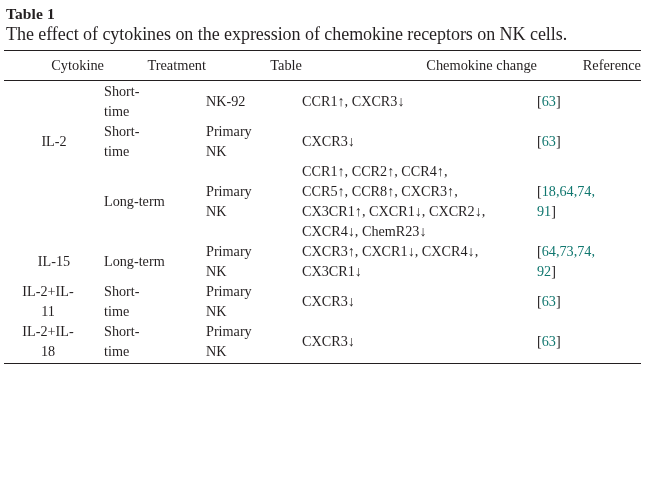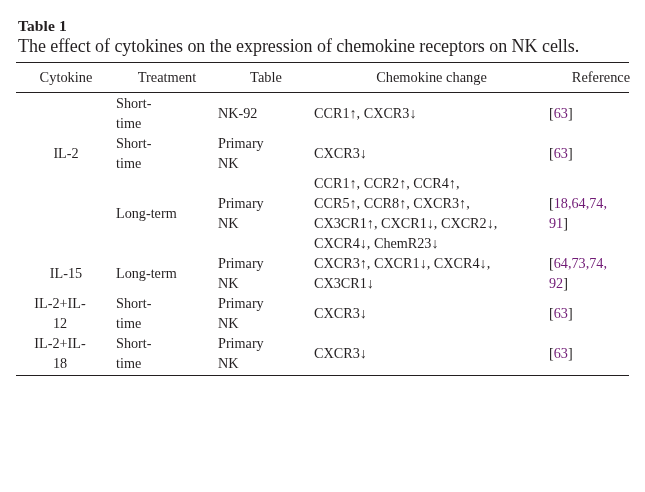--- a/index.html
+++ b/index.html
@@ -13,21 +13,21 @@
     height: 492px;
     font-family: "Liberation Serif", "DejaVu Serif", serif;
     color: #231f20;
     overflow: hidden;
   }
   .table-wrap {
     position: relative;
     width: 645px;
     height: 355px;
     box-sizing: border-box;
-    padding: 12px;
+    padding: 0;
   }
   .tbl-number {
     font-size: 15.5px;
     font-weight: bold;
     line-height: 19px;
     padding: 4px 0 0 6px;
     letter-spacing: 0.1px;
   }
   .tbl-caption {
     font-size: 18px;
@@ -54,21 +54,21 @@
   }
   table.data col.c-cyt  { width: 100px; }
   table.data col.c-trt  { width: 102px; }
   table.data col.c-src  { width: 96px; }
   table.data col.c-chg  { width: 235px; }
   table.data col.c-ref  { width: 104px; }
 
   table.data th {
     font-weight: normal;
     font-size: 14.4px;
-    text-align: center;
+    text-align: right;
     padding: 5px 0 6px 0;
     line-height: 18px;
     vertical-align: bottom;
   }
   th.h-cyt { padding-left: 6px; }
   th.h-trt { padding-left: 6px; }
   th.h-src { padding-left: 6px; }
   th.h-chg { padding-left: 8px; }
   th.h-ref { padding-left: 6px; }
 
@@ -90,21 +90,21 @@
   td.cell-trt { padding-left: 6px; vertical-align: top; padding-top: 3px; }
   td.cell-src { padding-left: 6px; vertical-align: top; padding-top: 3px; }
   td.cell-chg { padding-left: 8px; vertical-align: middle; }
   td.cell-ref { padding-left: 6px; vertical-align: top; padding-top: 3px; }
 
   .trt-line, .src-line { display: block; }
 
   .chg-line { display: block; white-space: nowrap; }
 
   .ref { color: #231f20; white-space: nowrap; display: block; }
-  .ref .num { color: #701a75; }
+  .ref .num { color: #0f766e; }
 </style>
 </head>
 <body>
 
 <div class="table-wrap">
 
   <div class="tbl-number">Table 1</div>
   <div class="tbl-caption">The effect of cytokines on the expression of chemokine receptors on NK cells.</div>
 
   <hr class="rule rule-top">
@@ -206,21 +206,21 @@
             <span class="chg-line">CX3CR1↓</span>
           </td>
           <td class="cell-ref">
             <span class="ref"><span>[</span><span class="num">64,73,74,</span></span>
             <span class="ref"><span class="num">92</span><span>]</span></span>
           </td>
         </tr>
         <tr>
           <td class="cell-cyt wrap-center">
             <span class="trt-line">IL-2+IL-</span>
-            <span class="trt-line">12</span>
+            <span class="trt-line">11</span>
           </td>
           <td class="cell-trt">
             <span class="trt-line">Short-</span>
             <span class="trt-line">time</span>
           </td>
           <td class="cell-src">
             <span class="src-line">Primary</span>
             <span class="src-line">NK</span>
           </td>
           <td class="cell-chg">

